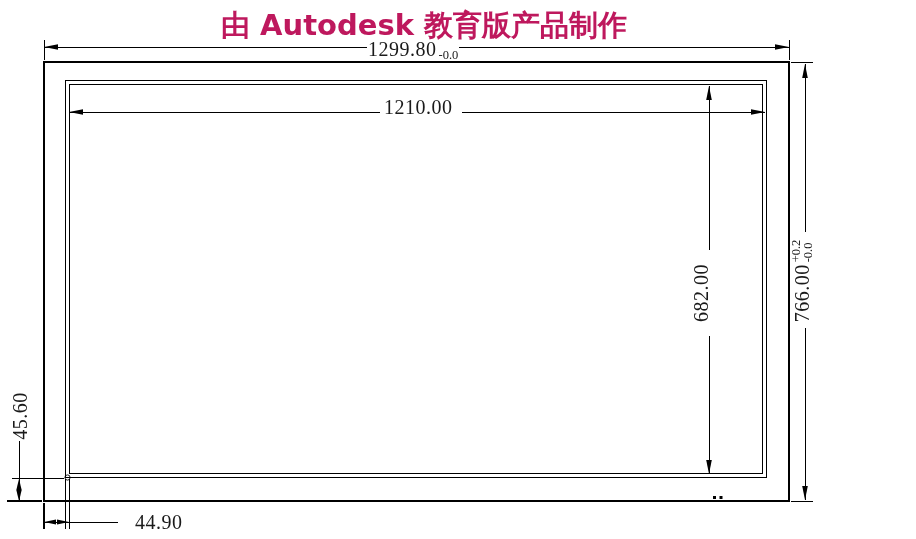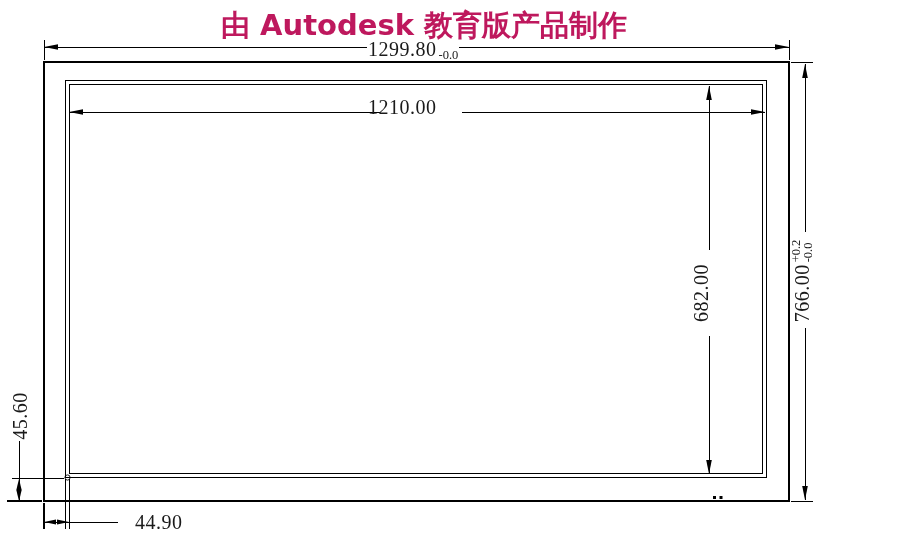--- a/index.html
+++ b/index.html
@@ -116,21 +116,21 @@
   </svg>
 
   <div class="dimtext" style="left:368px;top:37px;">
     <span class="main">1299.80</span>
     <span class="tolstack">
       <span class="tol-sup"></span>
       <span class="tol-sub">-0.0</span>
     </span>
   </div>
 
-  <div class="dimtext" style="left:368px;top:97px;text-align:right;">
+  <div class="dimtext" style="left:384px;top:97px;text-align:right;">
     <span class="main">1210.00</span>
   </div>
 
   <div class="dimtext rot" style="left:701px;top:293px;">
     <span class="main">682.00</span>
   </div>
 
   <div class="dimtext rot" style="left:802px;top:281px;">
     <span class="main">766.00</span>
     <span class="tolstack">

